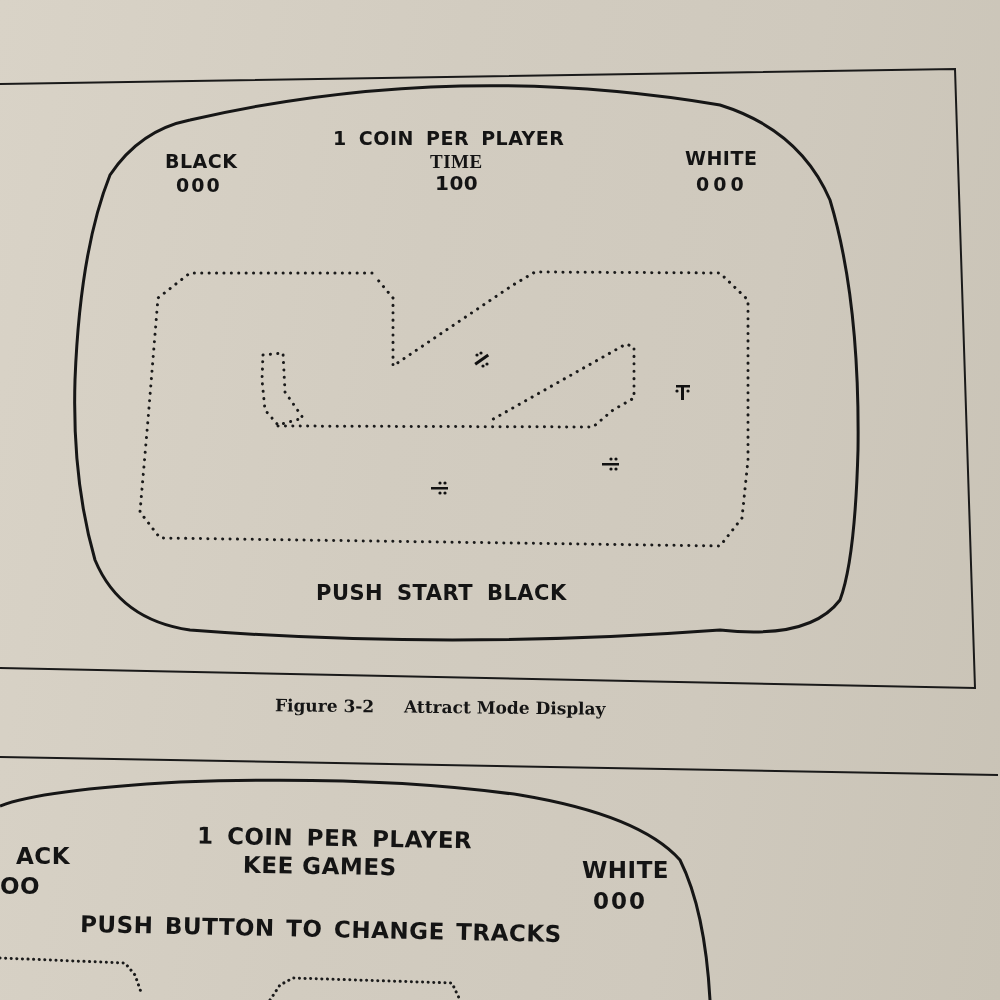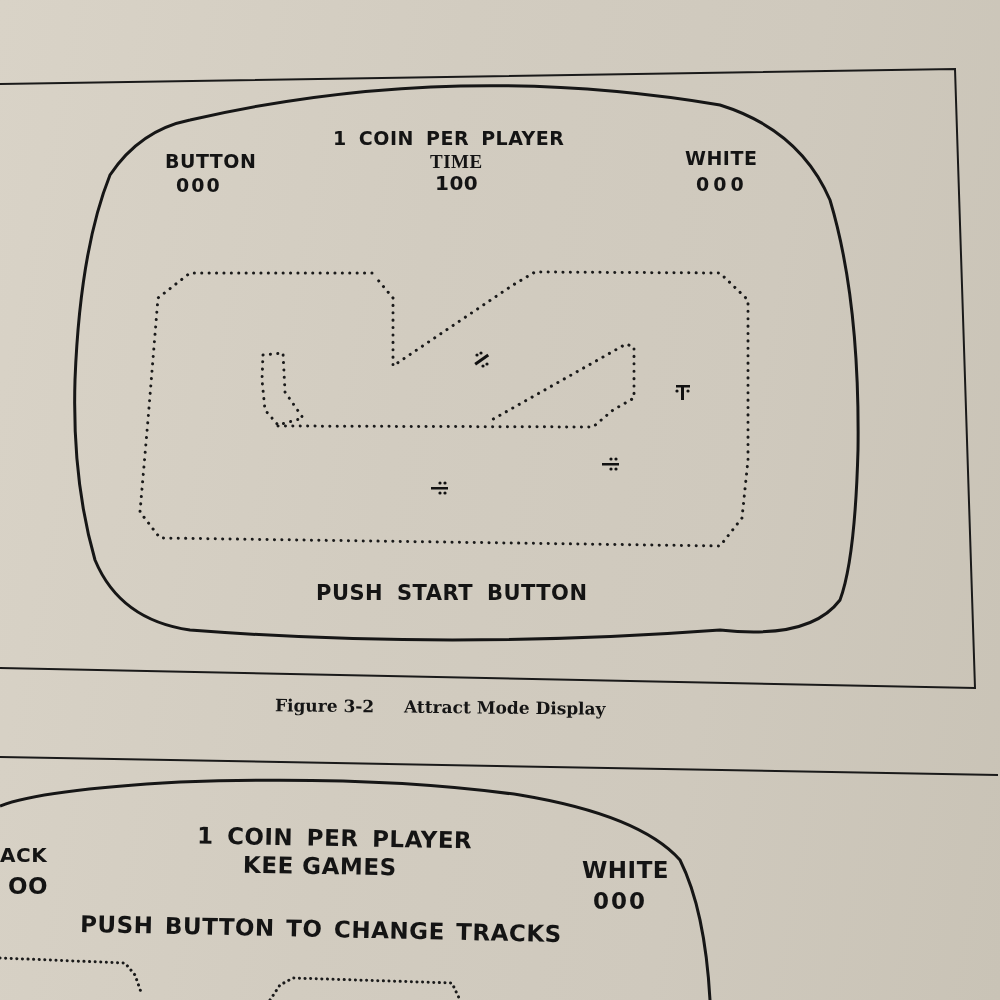--- a/index.html
+++ b/index.html
@@ -45,30 +45,30 @@
   <path d="M 0,806 Q 40,790 180,782 Q 380,775 520,795 Q 640,815 680,860 Q 705,910 710,1000" fill="none" stroke="#161616" stroke-width="3"></path>
 
   <g fill="none" stroke="#1a1a1a" stroke-width="3" stroke-linecap="round" stroke-dasharray="0.1 5.5">
     <path d="M 0,958 L 125,963 L 135,975 L 142,995"></path>
     <path d="M 270,1000 L 280,985 L 293,978 L 452,983 L 460,1000"></path>
   </g>
 </svg>
 
 <div class="txt" style="left:333px; top:127px; font-size:19px; word-spacing:5px;">1 COIN PER PLAYER</div>
 
-<div class="txt" style="left:165px; top:150px; font-size:19px;">BUTTON</div>
+<div class="txt" style="left:165px; top:150px; font-size:19px;">BLACK</div>
 <div class="txt" style="left:176px; top:174px; font-size:19px; letter-spacing:2px;">000</div>
 
 <div class="txt" style="left:430px; top:151px; font-size:19px;font-family:Liberation Serif, serif;">TIME</div>
 <div class="txt" style="left:435px; top:171px; font-size:20px;">100</div>
 
 <div class="txt" style="left:685px; top:147px; font-size:19px;">WHITE</div>
 <div class="txt" style="left:696px; top:173px; font-size:19px; letter-spacing:4px;">000</div>
 
-<div class="txt" style="left:316px; top:581px; font-size:21px; word-spacing:6px;">PUSH START BUTTON</div>
+<div class="txt" style="left:316px; top:581px; font-size:21px; word-spacing:6px;">PUSH START BLACK</div>
 
 <svg class="sprite" style="left:472px; top:350px;" width="20" height="20" viewBox="0 0 20 20">
   <g fill="#111">
     <rect x="2" y="8" width="16" height="3" transform="rotate(-35 10 10)"></rect>
     <circle cx="5" cy="5" r="1.6"></circle>
       <circle cx="9" cy="3" r="1.6"></circle>
     <circle cx="11" cy="16" r="1.6"></circle>
       <circle cx="15" cy="14" r="1.6"></circle>
   </g>
 </svg>
@@ -101,19 +101,19 @@
 
 <div class="caption" style="left:275px; top:697px; transform:rotate(0.6deg);">
   <span>Figure 3-2</span>
   <span style="display:inline-block; width:18px;"></span>
   <span>Attract Mode Display</span>
 </div>
 
 <div class="txt" style="left:197px; top:825px; font-size:23px; word-spacing:5px; transform:rotate(1deg);">1 COIN PER PLAYER</div>
 <div class="txt" style="left:243px; top:853px; font-size:23px; transform:rotate(1deg);">KEE GAMES</div>
 
-<div class="txt" style="left:0px; top:843px; font-size:20px;">ACK</div>
-<div class="txt" style="left:8px; top:873px; font-size:23px;">OO</div>
+<div class="txt" style="left:16px; top:843px; font-size:23px;">ACK</div>
+<div class="txt" style="left:0px; top:873px; font-size:23px;">OO</div>
 
 <div class="txt" style="left:582px; top:857px; font-size:23px;">WHITE</div>
 <div class="txt" style="left:593px; top:888px; font-size:23px; letter-spacing:2px;">000</div>
 
 <div class="txt" style="left:80px; top:916px; font-size:23px; word-spacing:3px; transform:rotate(1.2deg);">PUSH BUTTON TO CHANGE TRACKS</div>
 
 </body></html>

